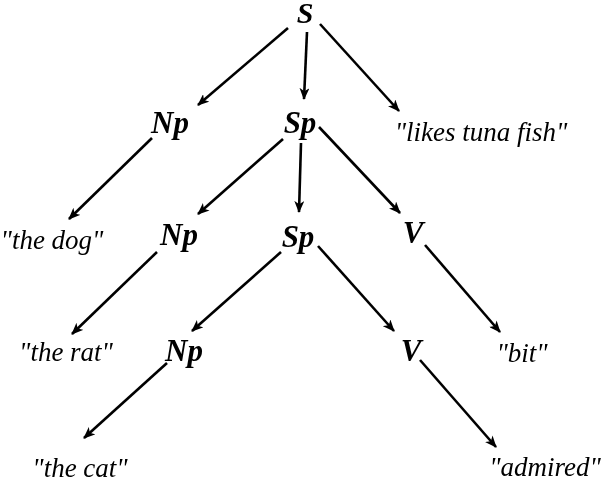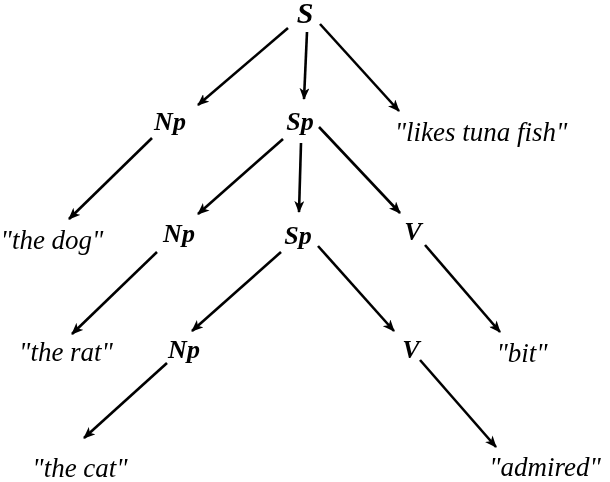--- a/index.html
+++ b/index.html
@@ -25,21 +25,21 @@
   }
   .node {
     position: absolute;
     transform: translate(-50%, -50%);
     white-space: nowrap;
     line-height: 1;
   }
   .nonterminal {
     font-weight: bold;
     font-style: italic;
-    font-size: 26px;
+    font-size: 31px;
   }
   .root {
     font-size: 30px;
   }
   .terminal {
     font-style: italic;
     font-size: 27px;
   }
 </style>
 </head>

